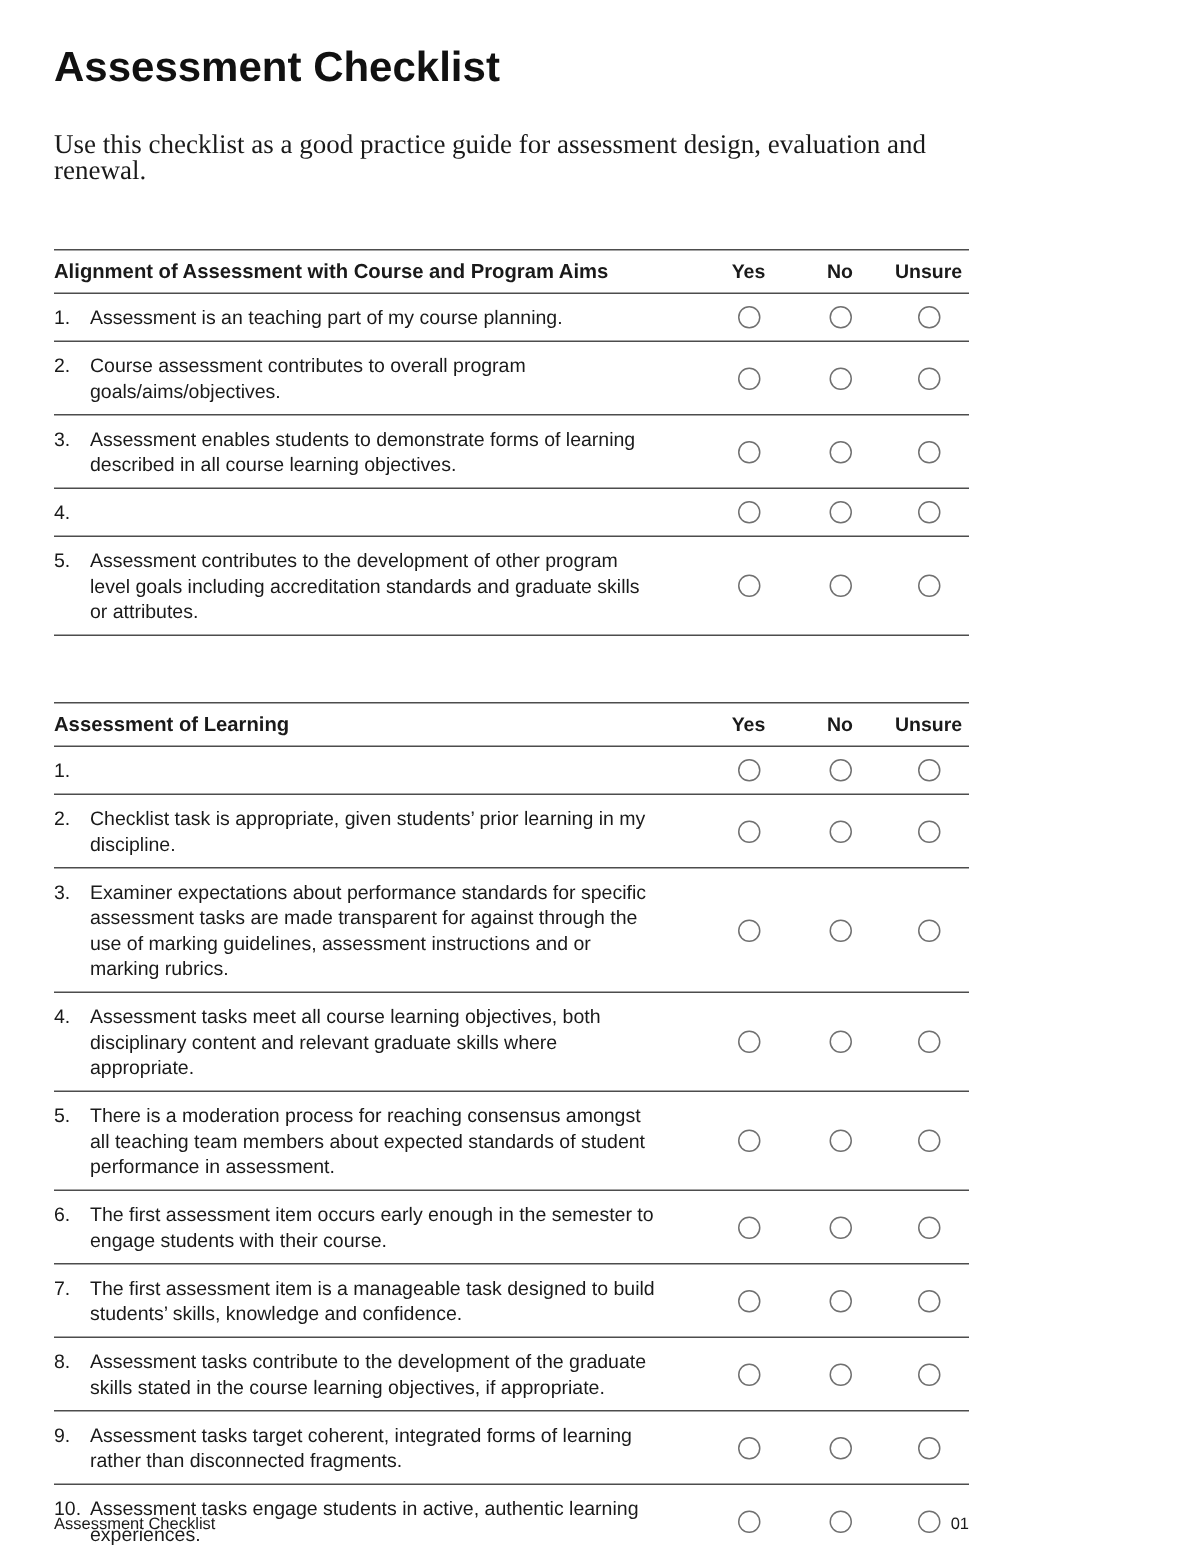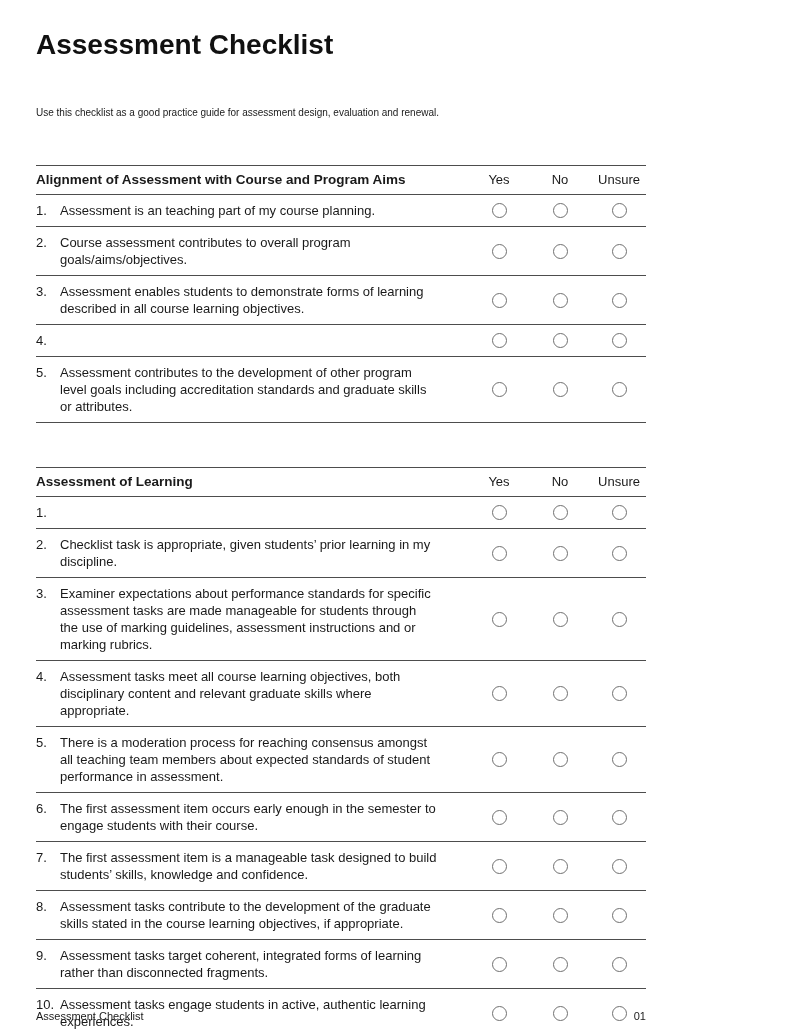--- a/index.html
+++ b/index.html
@@ -20,23 +20,24 @@
   .content { padding: 0 36px; }
 
   h1.title {
     padding-top: 28px;
     font-size: 28px;
     line-height: 34px;
     font-weight: bold;
     color: #111111;
   }
   p.subtitle {
-    margin-top: 42px;
-    font-size: 10px;
+    margin-top: 26px;
+    font-size: 18px;
     line-height: 17px;
+    font-family: Liberation Serif, serif;
   }
 
   .table { margin-top: 44px; border-top: 1px solid #4d4d4d; }
 
   .header-row {
     display: flex;
     align-items: center;
     padding: 5px 0 6px 0;
     border-bottom: 1px solid #4d4d4d;
   }
@@ -49,21 +50,21 @@
   }
   .col {
     flex: none;
     display: flex;
     justify-content: center;
     align-items: center;
   }
   .col.yes { width: 58px; }
   .col.no { width: 64px; }
   .col.unsure { width: 54px; }
-  .col-label { font-weight: normal; font-size: 13px; }
+  .col-label { font-weight: bold; font-size: 13px; }
 
   .row {
     display: flex;
     align-items: center;
     padding: 7px 0;
     border-bottom: 1px solid #4d4d4d;
   }
   .item {
     flex: 1;
     display: flex;
@@ -230,21 +231,21 @@
             <div class="col no">
               <span class="radio" role="radio" aria-checked="false"></span>
             </div>
             <div class="col unsure">
               <span class="radio" role="radio" aria-checked="false"></span>
             </div>
           </div>
           <div class="row">
             <div class="item">
               <span class="num">3.</span>
-              <span class="text">Examiner expectations about performance standards for specific assessment tasks are made manageable for students through the use of marking guidelines, assessment instructions and or marking rubrics.</span>
+              <span class="text">Examiner expectations about performance standards for specific assessment tasks are made transparent for against through the use of marking guidelines, assessment instructions and or marking rubrics.</span>
             </div>
             <div class="col yes">
               <span class="radio" role="radio" aria-checked="false"></span>
             </div>
             <div class="col no">
               <span class="radio" role="radio" aria-checked="false"></span>
             </div>
             <div class="col unsure">
               <span class="radio" role="radio" aria-checked="false"></span>
             </div>

